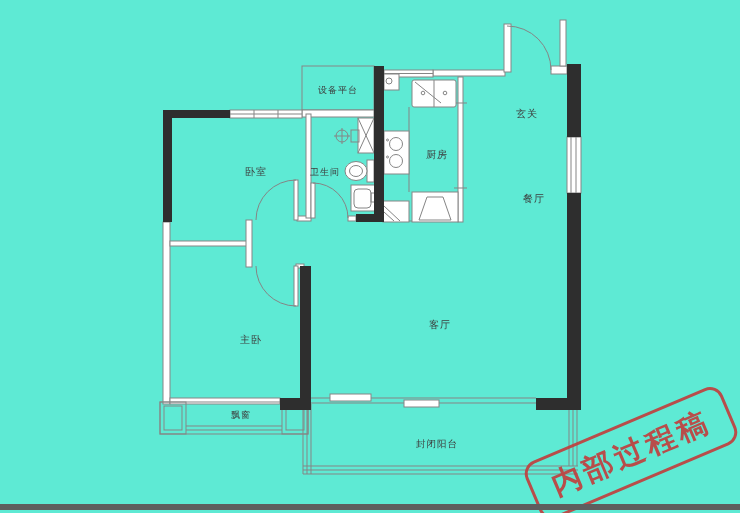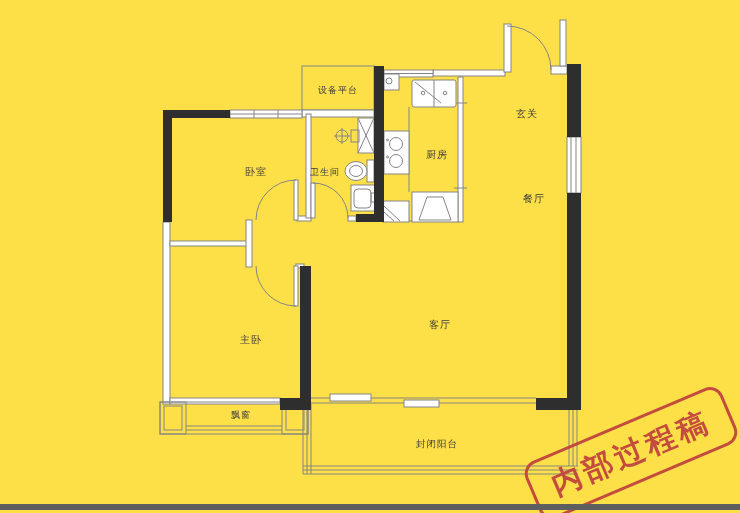--- a/index.html
+++ b/index.html
@@ -1,16 +1,16 @@
 <!DOCTYPE html>
 <html><head>
 <meta charset="utf-8">
 <style>
   html,body{margin:0;padding:0;background:#ffffff;}
-  .canvas{position:relative;width:740px;height:513px;background:#fde047;overflow:hidden;
+  .canvas{position:relative;width:740px;height:513px;background:#5eead4;overflow:hidden;
           font-family:"DejaVu Sans",sans-serif;}
   svg text{font-family:"DejaVu Sans",sans-serif;fill:#3c3c3c;letter-spacing:1px;}
   .stamp{position:absolute;left:524px;top:422px;width:208px;height:56px;
          display:flex;align-items:center;justify-content:center;
          border:3px solid #c0403f;border-radius:14px;
          color:#c0403f;font-size:30px;font-weight:bold;letter-spacing:4px;
          transform:rotate(-23deg);opacity:.92;white-space:nowrap;}
   .bottom-bar{position:absolute;left:0;top:504px;width:740px;height:6px;background:#5e5e5e;}
 </style>
 </head>

